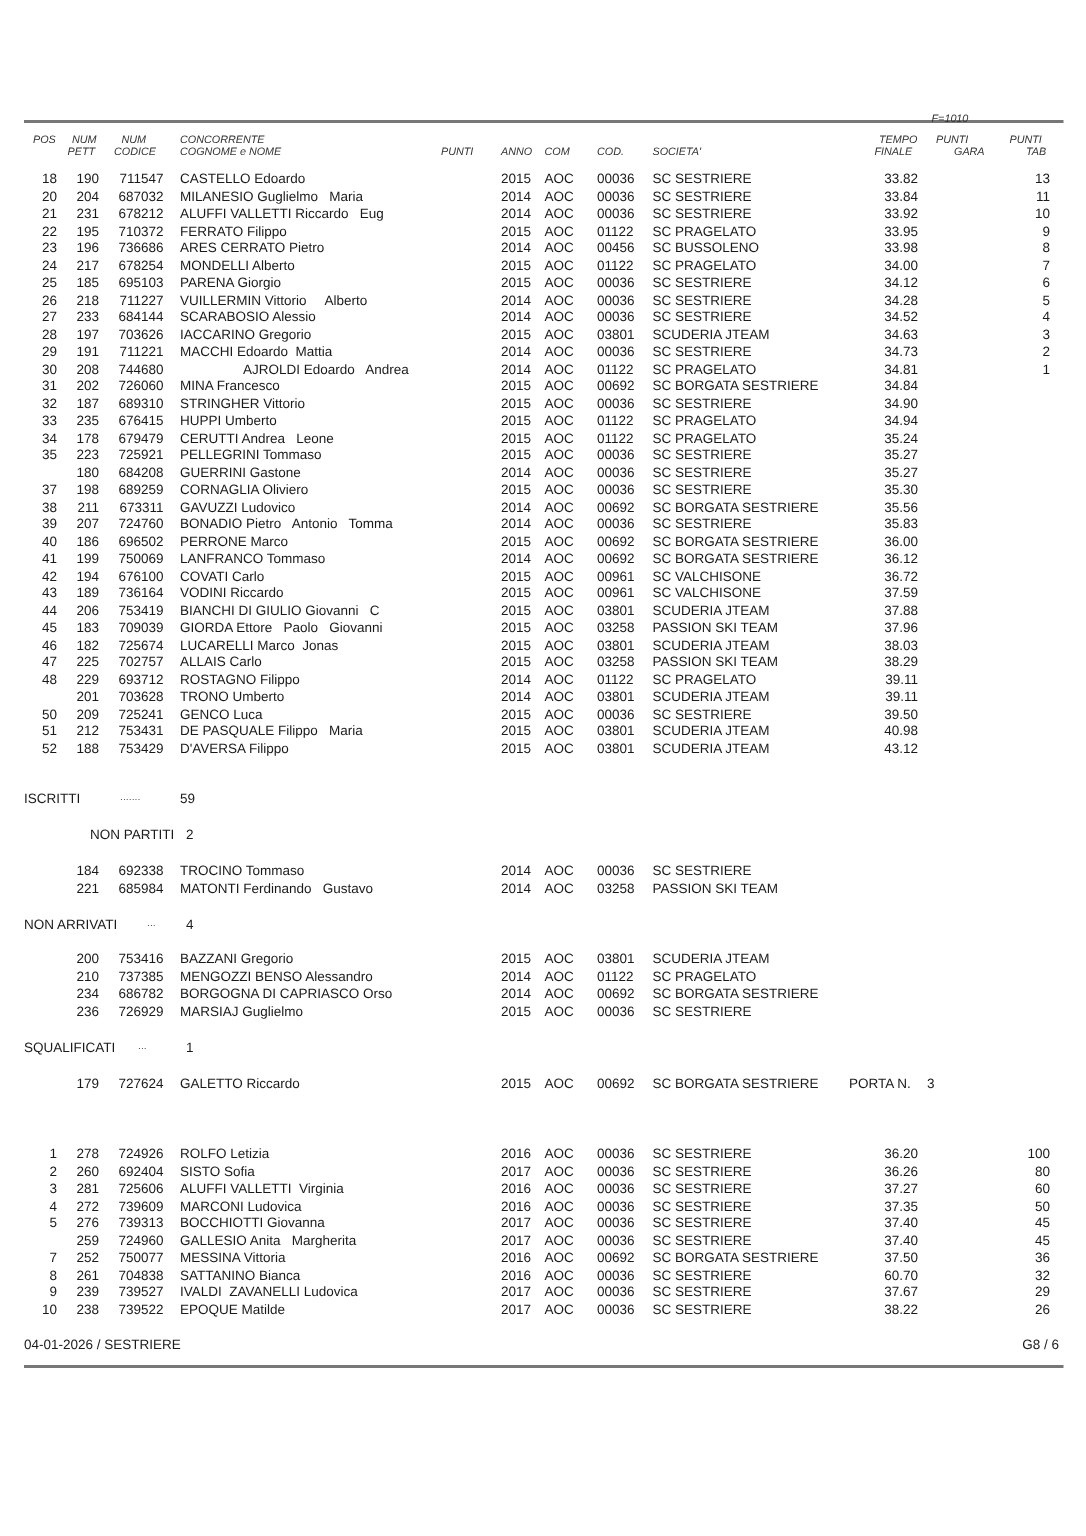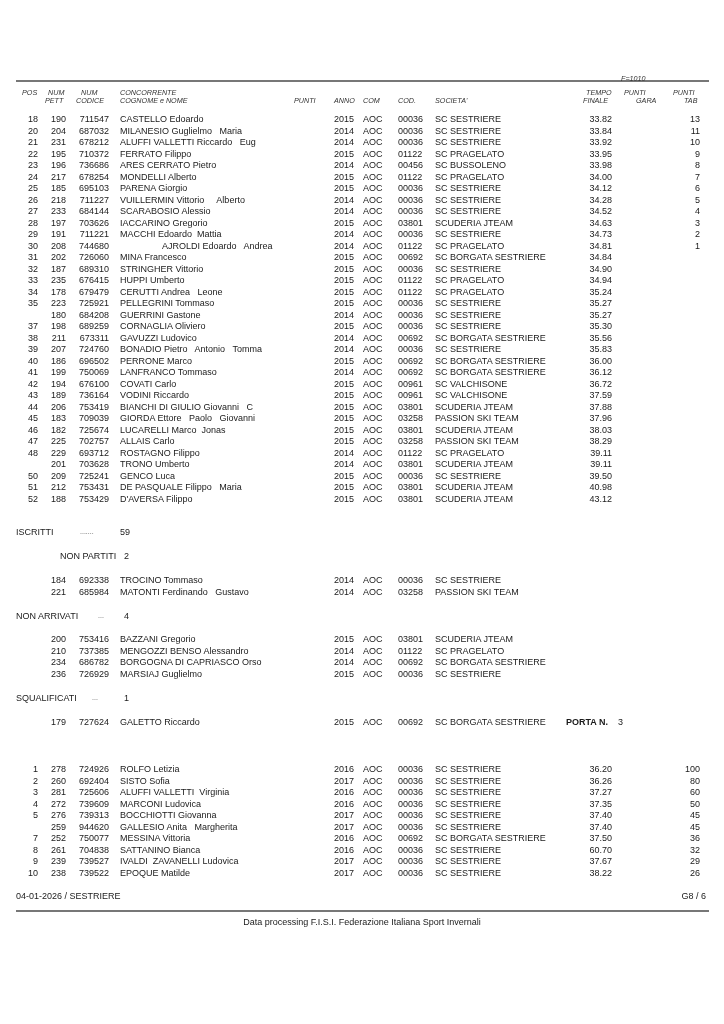--- a/index.html
+++ b/index.html
@@ -548,21 +548,21 @@
   </div>
   <div id="squalificati-list">
       <div class="row" style="top: 717px;">
         <span class="c pett r">179</span>
         <span class="c cod r">727624</span>
         <span class="c name" style="white-space: pre;">GALETTO Riccardo</span>
         <span class="c anno">2015</span>
         <span class="c com">AOC</span>
         <span class="c codsoc">00692</span>
         <span class="c soc" style="white-space: pre;">SC BORGATA SESTRIERE</span>
-        <span class="c " style="left: 566px; font-weight: bold;">PORTA N.</span>
+        <span class="c " style="left: 566px;">PORTA N.</span>
         <span class="c " style="left: 618px;">3</span>
       </div>
     </div>
 
 
   <div id="femminile-list">
       <div class="row" style="top: 764px;">
         <span class="c pos r">1</span>
         <span class="c pett r">278</span>
         <span class="c cod r">724926</span>
@@ -618,21 +618,21 @@
         <span class="c anno">2017</span>
         <span class="c com">AOC</span>
         <span class="c codsoc">00036</span>
         <span class="c soc" style="white-space: pre;">SC SESTRIERE</span>
         <span class="c tempo r">37.40</span>
         <span class="c tab r">45</span>
       </div>
       <div class="row" style="top: 821.5px;">
         <span class="c pos r"></span>
         <span class="c pett r">259</span>
-        <span class="c cod r">944620</span>
+        <span class="c cod r">724960</span>
         <span class="c name" style="white-space: pre;">GALLESIO Anita   Margherita</span>
         <span class="c anno">2017</span>
         <span class="c com">AOC</span>
         <span class="c codsoc">00036</span>
         <span class="c soc" style="white-space: pre;">SC SESTRIERE</span>
         <span class="c tempo r">37.40</span>
         <span class="c tab r">45</span>
       </div>
       <div class="row" style="top: 833px;">
         <span class="c pos r">7</span>
@@ -680,14 +680,13 @@
         <span class="c codsoc">00036</span>
         <span class="c soc" style="white-space: pre;">SC SESTRIERE</span>
         <span class="c tempo r">38.22</span>
         <span class="c tab r">26</span>
       </div>
     </div>
 
   <div class="footer-left">04-01-2026 / SESTRIERE</div>
   <div class="footer-right">G8 / 6</div>
   <div class="rule" style="top:910px;"></div>
-  <div class="footer-credit">Data processing F.I.S.I. Federazione Italiana Sport Invernali</div>
 </div>
 
 </body></html>

